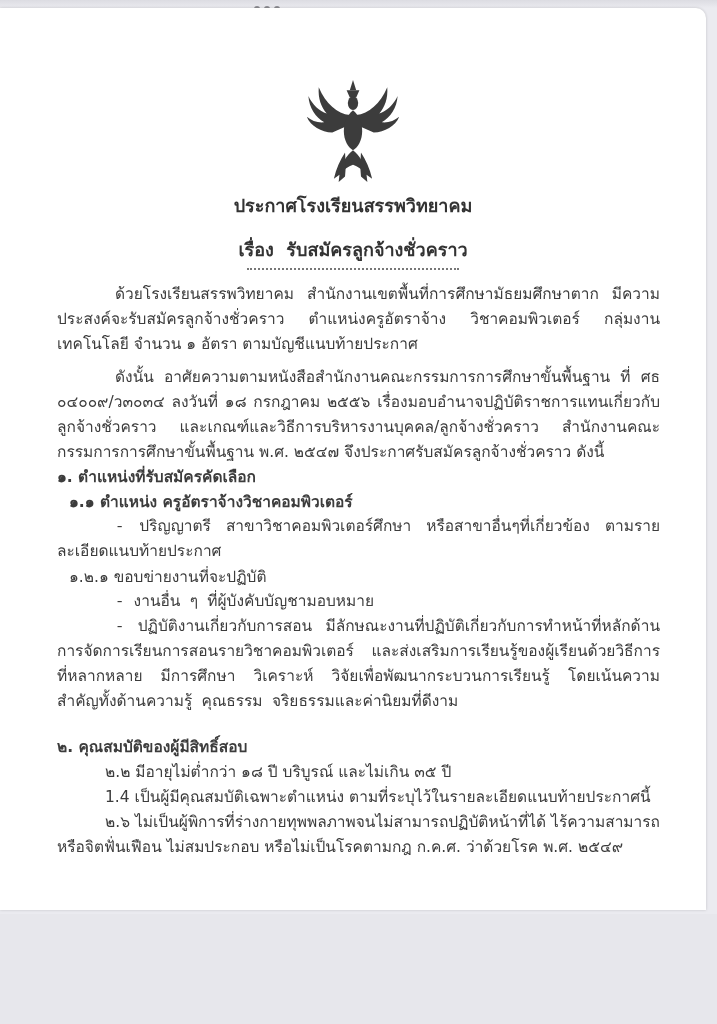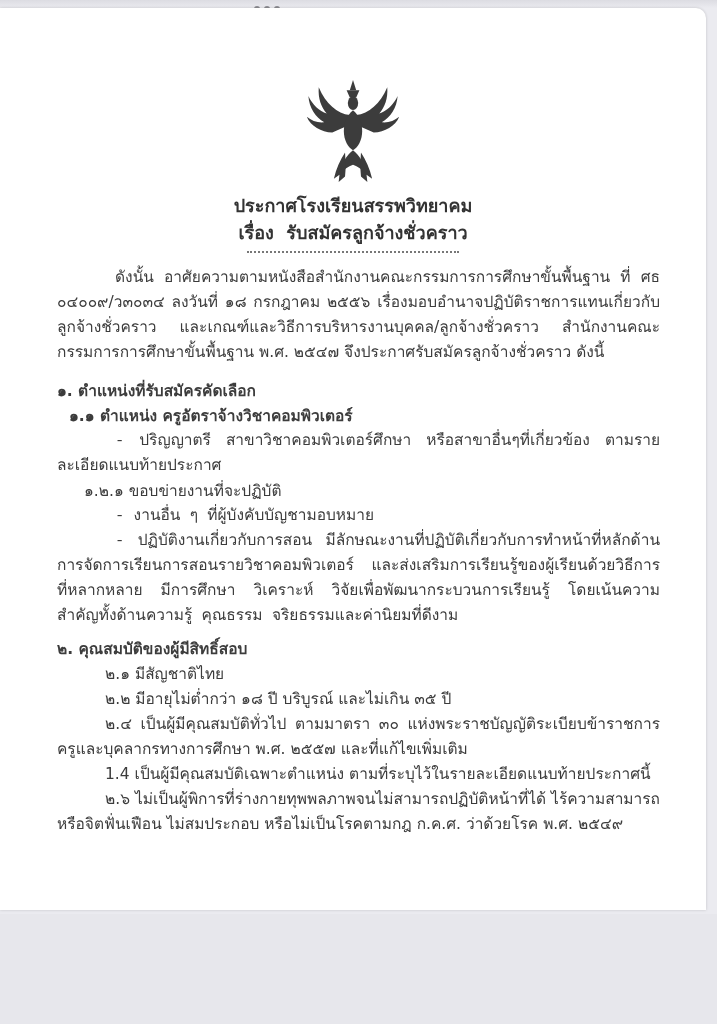--- a/index.html
+++ b/index.html
@@ -69,37 +69,36 @@
     font-size: 15.5px;
     line-height: 25px;
     text-align: justify;
   }
   .para {
     text-indent: 58px;
     margin-top: 8px;
   }
   .sec-heading {
     font-weight: bold;
-    margin-top: 14px;
   }
   .sub-heading-bold {
     font-weight: bold;
     margin-left: 12px;
   }
   .sub-heading {
-    margin-left: 27px;
+    margin-left: 12px;
   }
   .bullet-line {
     text-indent: 58px;
     font-family: Liberation Mono, monospace;
   }
   .item-line {
     text-indent: 48px;
   }
-  .sec2 { margin-top: 8px; }
+  .sec2 { margin-top: 20px; }
 </style>
 </head>
 <body>
 
 <div class="viewer">
 
   <div class="drag-handle">
     <span class="dot"></span>
     <span class="dot"></span>
     <span class="dot"></span>
@@ -123,37 +122,36 @@
 
         <path d="M60 88 C52 94 46 104 43 118 C49 112 54 108.5 60 106.5 C66 108.5 71 112 77 118 C74 104 68 94 60 88 Z"></path>
 
         <path d="M50 91 C44 100 39 111 36 124 L43 119 L42 128 L50 121 L51 108 Z"></path>
 
         <path d="M70 91 C76 100 81 111 84 124 L77 119 L78 128 L70 121 L69 108 Z"></path>
       </g>
     </svg>
 
     <div class="doc-title">ประกาศโรงเรียนสรรพวิทยาคม</div>
-    <div class="doc-title" style="margin-top:0;text-align:center;">เรื่อง&nbsp; รับสมัครลูกจ้างชั่วคราว</div>
+    <div class="doc-title" style="margin-top:17px;text-align:center;">เรื่อง&nbsp; รับสมัครลูกจ้างชั่วคราว</div>
 
     <div class="dotted-rule"></div>
 
     <div class="doc-body">
 
+      <div class="para">ด้วยโรงเรียนสรรพวิทยาคม สำนักงานเขตพื้นที่การศึกษามัธยมศึกษาตาก มีความประสงค์จะรับสมัครลูกจ้างชั่วคราว ตำแหน่งครูอัตราจ้าง วิชาคอมพิวเตอร์ กลุ่มงานเทคโนโลยี จำนวน ๑ อัตรา ตามบัญชีแนบท้ายประกาศ</div>
       <div class="para">ดังนั้น อาศัยความตามหนังสือสำนักงานคณะกรรมการการศึกษาขั้นพื้นฐาน ที่ ศธ ๐๔๐๐๙/ว๓๐๓๔ ลงวันที่ ๑๘ กรกฎาคม ๒๕๕๖ เรื่องมอบอำนาจปฏิบัติราชการแทนเกี่ยวกับลูกจ้างชั่วคราว และเกณฑ์และวิธีการบริหารงานบุคคล/ลูกจ้างชั่วคราว สำนักงานคณะกรรมการการศึกษาขั้นพื้นฐาน พ.ศ. ๒๕๔๗ จึงประกาศรับสมัครลูกจ้างชั่วคราว ดังนี้</div>
 
       <div class="sec-heading">๑. ตำแหน่งที่รับสมัครคัดเลือก</div>
       <div class="sub-heading-bold">๑.๑ ตำแหน่ง ครูอัตราจ้างวิชาคอมพิวเตอร์</div>
       <div class="bullet-line">- ปริญญาตรี สาขาวิชาคอมพิวเตอร์ศึกษา หรือสาขาอื่นๆที่เกี่ยวข้อง ตามรายละเอียดแนบท้ายประกาศ</div>
       <div class="sub-heading">๑.๒.๑ ขอบข่ายงานที่จะปฏิบัติ</div>
       <div class="bullet-line">- งานอื่น ๆ ที่ผู้บังคับบัญชามอบหมาย</div>
       <div class="bullet-line">- ปฏิบัติงานเกี่ยวกับการสอน มีลักษณะงานที่ปฏิบัติเกี่ยวกับการทำหน้าที่หลักด้านการจัดการเรียนการสอนรายวิชาคอมพิวเตอร์ และส่งเสริมการเรียนรู้ของผู้เรียนด้วยวิธีการที่หลากหลาย มีการศึกษา วิเคราะห์ วิจัยเพื่อพัฒนากระบวนการเรียนรู้ โดยเน้นความสำคัญทั้งด้านความรู้ คุณธรรม จริยธรรมและค่านิยมที่ดีงาม</div>
 
       <div class="sec-heading sec2">๒. คุณสมบัติของผู้มีสิทธิ์สอบ</div>
-      <div class="item-line">๒.๑ มีสัญชาติไทย</div>
       <div class="item-line">๒.๒ มีอายุไม่ต่ำกว่า ๑๘ ปี บริบูรณ์ และไม่เกิน ๓๕ ปี</div>
-      <div class="item-line">๒.๔ เป็นผู้มีคุณสมบัติทั่วไป ตามมาตรา ๓๐ แห่งพระราชบัญญัติระเบียบข้าราชการครูและบุคลากรทางการศึกษา พ.ศ. ๒๕๕๗ และที่แก้ไขเพิ่มเติม</div>
       <div class="item-line">1.4 เป็นผู้มีคุณสมบัติเฉพาะตำแหน่ง ตามที่ระบุไว้ในรายละเอียดแนบท้ายประกาศนี้</div>
       <div class="item-line">๒.๖ ไม่เป็นผู้พิการที่ร่างกายทุพพลภาพจนไม่สามารถปฏิบัติหน้าที่ได้ ไร้ความสามารถ หรือจิตฟั่นเฟือน ไม่สมประกอบ หรือไม่เป็นโรคตามกฎ ก.ค.ศ. ว่าด้วยโรค พ.ศ. ๒๕๔๙</div>
 
     </div>
   </div>
 </div>
 
 </body></html>

